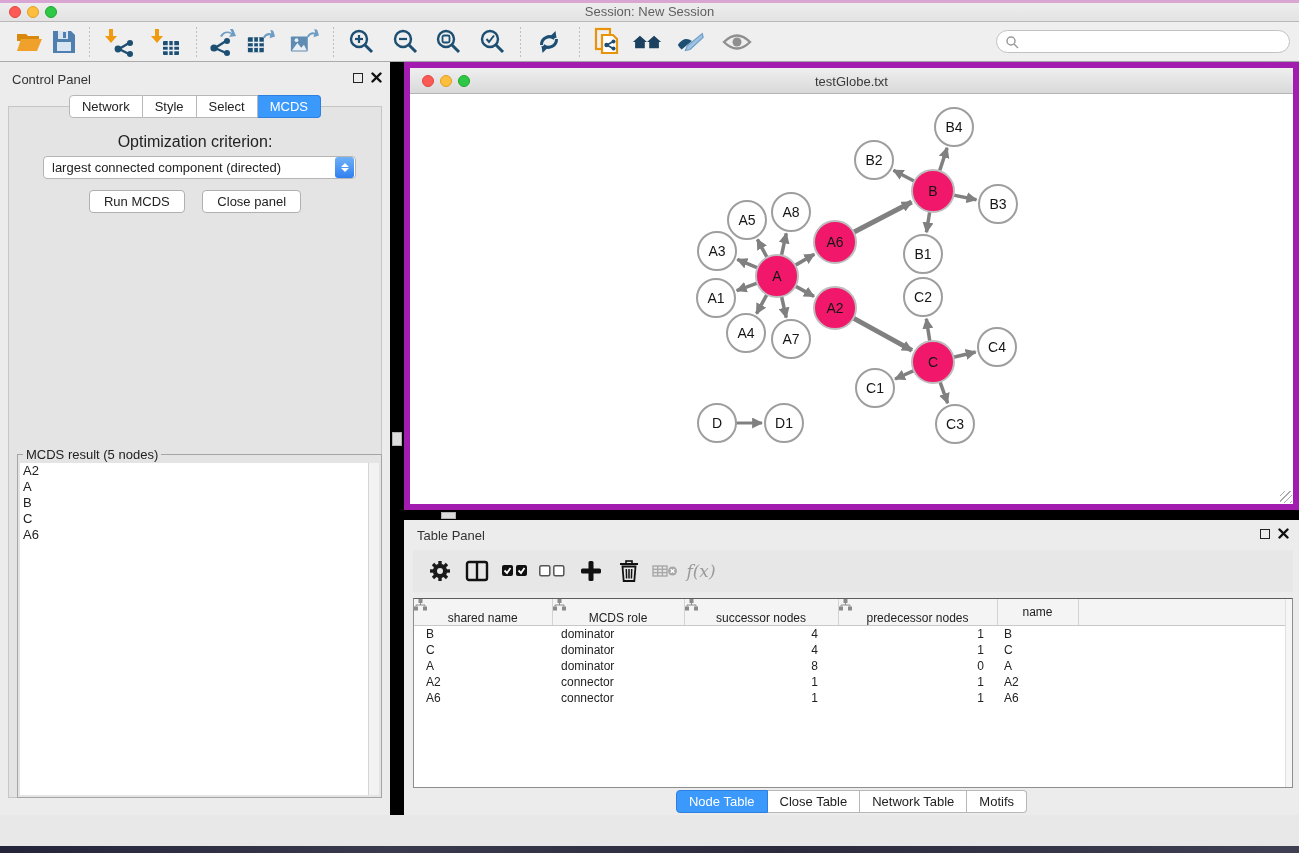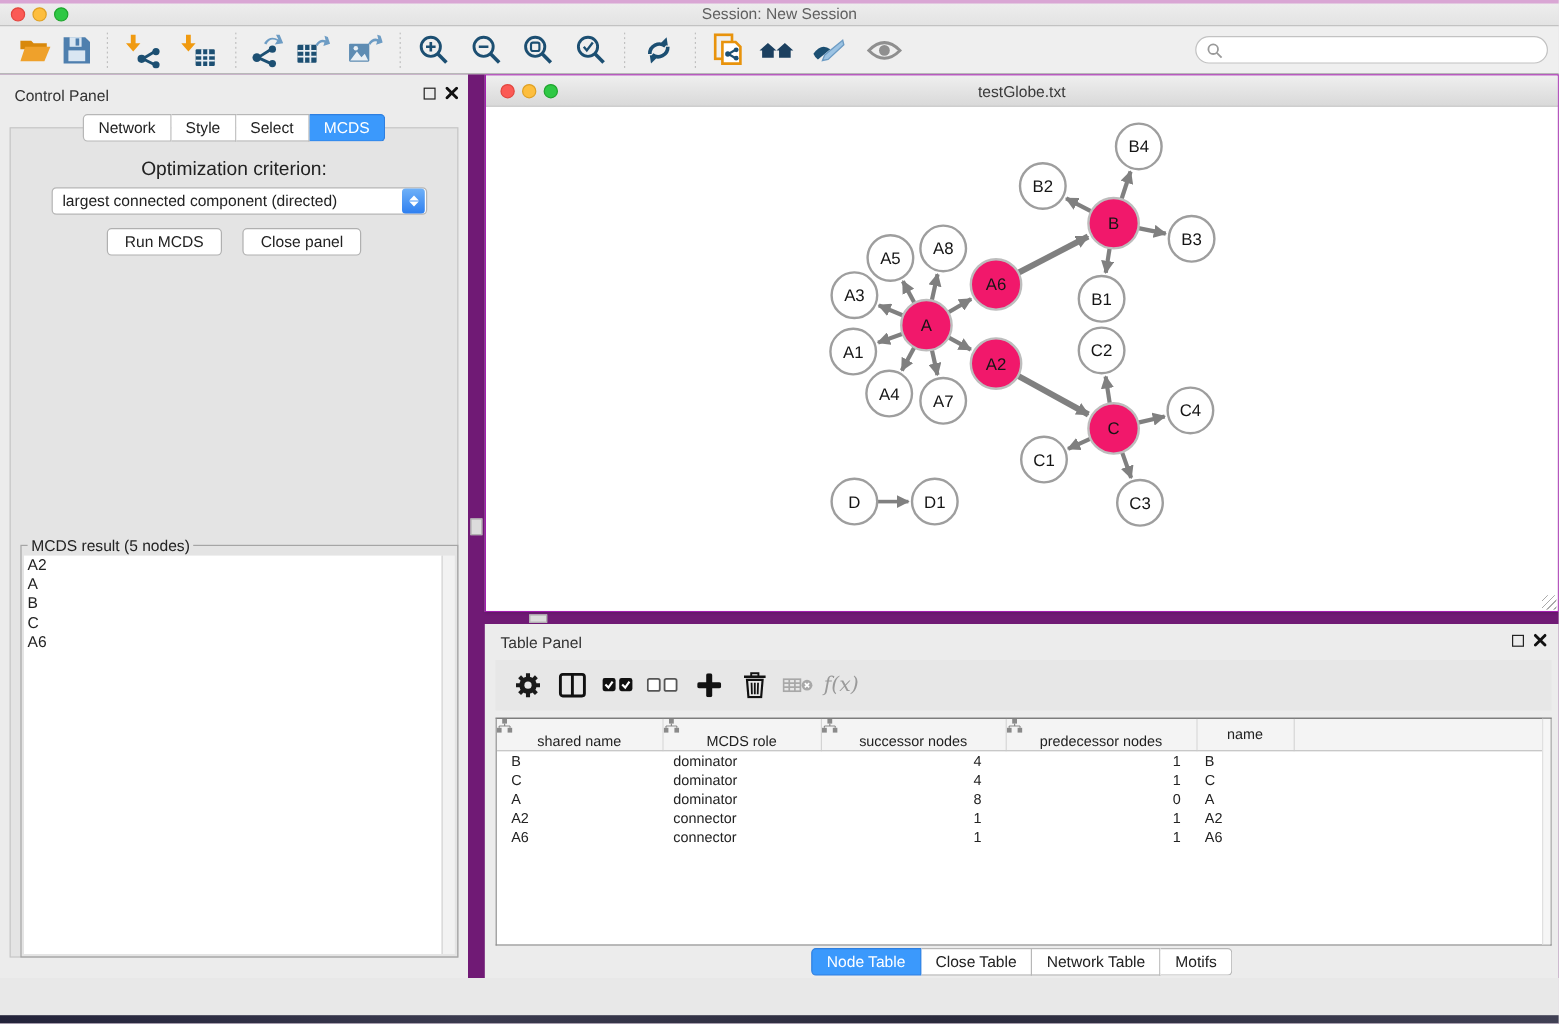--- a/index.html
+++ b/index.html
@@ -21,21 +21,21 @@
   .toolbar { position:absolute; left:0; top:22px; width:1299px; height:40px;
     background:#EFEFEF; border-bottom:1px solid #ABABAB; }
   .tb-icon { position:absolute; top:5px; width:30px; height:30px; display:flex; align-items:center; justify-content:center; cursor:default; }
   .tb-sep { position:absolute; top:5px; width:1px; height:30px;
     background-image:linear-gradient(#BFBFBF 50%, rgba(0,0,0,0) 50%); background-size:1px 4px; }
   .searchbox { position:absolute; left:996px; top:8px; width:294px; height:23px; background:#fff;
     border:1px solid #C2C2C2; border-radius:12px; display:flex; align-items:center; padding-left:8px; }
   .searchbox input { border:none; outline:none; flex:1; font-size:12px; background:transparent; font-family:"Liberation Sans",sans-serif; }
 
   
-  .main { position:absolute; left:0; top:62px; width:1299px; height:753px; background:#701a75; }
+  .main { position:absolute; left:0; top:62px; width:1299px; height:753px; background:#000000; }
 
   
   .control-panel { position:absolute; left:0; top:0; width:390px; height:753px; background:#ECECEC; }
   .panel-header { position:absolute; left:12px; top:10px; font-size:13px; color:#333; }
   .panel-btns { position:absolute; top:10px; display:flex; gap:8px; align-items:center; }
   .control-panel .panel-btns { right:8px; }
   .float-ic { width:10px; height:10px; border:1.5px solid #222; display:inline-block; }
   .cp-tabs { position:absolute; left:0; right:0; top:33px; text-align:center; z-index:2; }
   .seg { display:inline-flex; }
   .seg span { background:#fff; border:1px solid #B7B7B7; border-left:none; padding:3px 12px; font-size:13px; color:#222; line-height:15px; }
@@ -63,21 +63,21 @@
   .mcds-item { font-size:13px; line-height:16px; padding-left:3px; }
 
   
   .v-divider-handle { position:absolute; left:392px; top:370px; width:10px; height:14px;
     background:#DCDCDC; border:1px solid #AFAFAF; }
   .h-divider-handle { position:absolute; left:441px; top:450px; width:15px; height:7px;
     background:#DCDCDC; border:1px solid #AFAFAF; }
 
   
   .net-window { position:absolute; left:404px; top:0; width:895px; height:448px;
-    background:#fff; border:1px solid #a21caf; box-shadow:0 1px 3px rgba(0,0,0,.2);padding-left:10px; }
+    background:#fff; border:6px solid #a21caf; box-shadow:0 1px 3px rgba(0,0,0,.2);padding-left:10px; }
   .net-titlebar { position:absolute; left:0; top:0; right:0; height:26px;
     background:linear-gradient(#EFEFEF,#D9D9D9); border-bottom:1px solid #B4B4B4; }
   .net-titlebar .title { position:absolute; left:0; right:0; top:6px; text-align:center; font-size:13px; color:#3a3a3a; }
   .net-titlebar .tl { top:7px; }
   .net-titlebar .tl.red { left:12px; } .net-titlebar .tl.yel { left:30px; } .net-titlebar .tl.grn { left:48px; }
   .net-canvas { position:absolute; left:0; top:26px; right:0; bottom:0; background:#fff; }
   .resize-grip { position:absolute; right:1px; bottom:1px; width:12px; height:12px;
     background:repeating-linear-gradient(135deg, transparent 0 3px, #AAA 3px 4px); }
 
   

